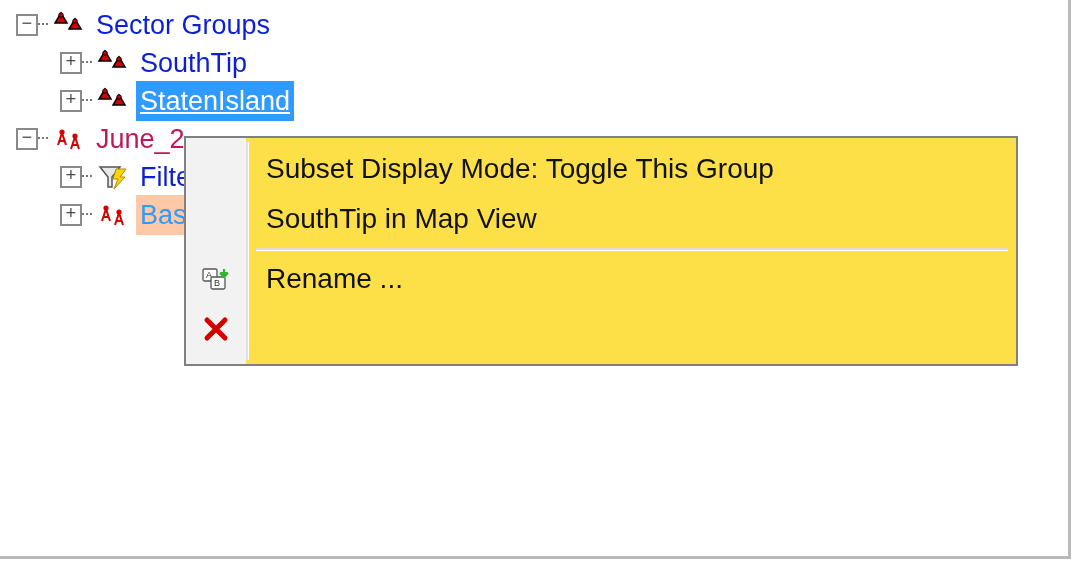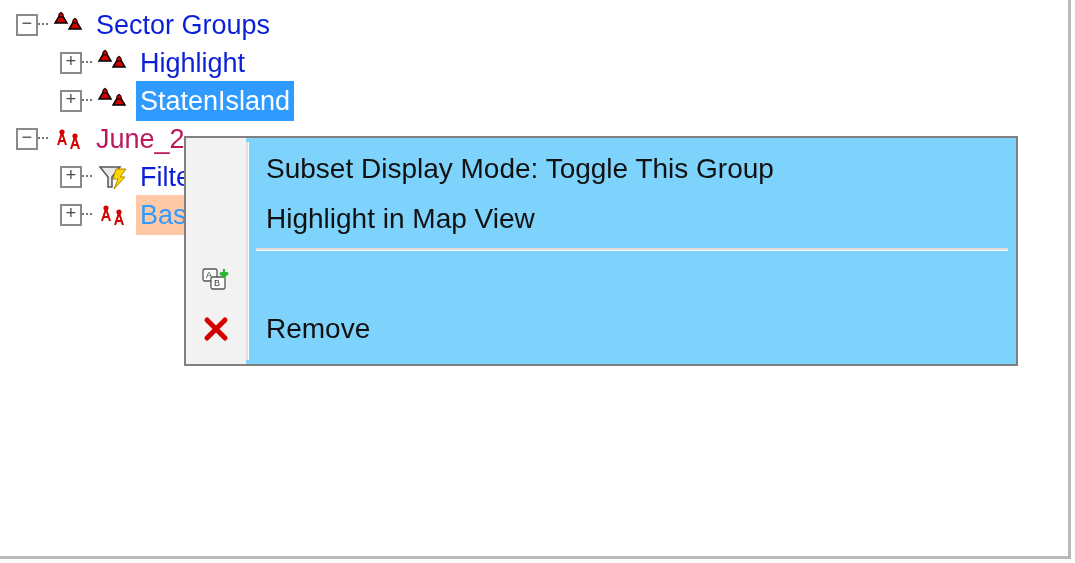--- a/index.html
+++ b/index.html
@@ -71,35 +71,36 @@
   }
   .label {
     padding: 0 4px;
   }
   .blue-text { color: #0b1fd6; }
   .magenta-text { color: #be185d; }
   .sel-blue {
     background: #2f9aff;
     color: #ffffff;
     padding: 1px 4px;
+    text-decoration: underline;
   }
   .sel-peach {
     background: #ffc8a6;
     color: #2f9aff;
     padding: 1px 4px;
   }
 
   
   .ctx {
     position: absolute;
     top: 136px;
     left: 184px;
     width: 830px;
     border: 2px solid #808080;
-    background: #7dd3fc;
+    background: #fde047;
     box-shadow: none;
     padding: 6px 0 10px 0;
     z-index: 10;
   }
   .ctx .iconcol {
     position: absolute;
     top: 0;
     left: 0;
     bottom: 0;
     width: 60px;
@@ -170,21 +171,21 @@
       <span class="expander">+</span>
       <span class="dots-h"></span>
       <span class="node-icon">
         <svg width="34" height="28" viewBox="0 0 34 28">
           <polygon points="8,2 14,12 2,12" fill="#d40000" stroke="#000" stroke-width="1.5"></polygon>
           <circle cx="8" cy="4" r="2.2" fill="#d40000" stroke="#000" stroke-width="1"></circle>
           <polygon points="22,8 28,18 16,18" fill="#d40000" stroke="#000" stroke-width="1.5"></polygon>
           <circle cx="22" cy="10" r="2.2" fill="#d40000" stroke="#000" stroke-width="1"></circle>
         </svg>
       </span>
-      <span class="label blue-text">Highlight</span>
+      <span class="label blue-text">SouthTip</span>
     </div>
 
     <div class="row">
       <span class="indent"></span>
       <span class="expander">+</span>
       <span class="dots-h"></span>
       <span class="node-icon">
         <svg width="34" height="28" viewBox="0 0 34 28">
           <polygon points="8,2 14,12 2,12" fill="#d40000" stroke="#000" stroke-width="1.5"></polygon>
           <circle cx="8" cy="4" r="2.2" fill="#d40000" stroke="#000" stroke-width="1"></circle>
@@ -251,44 +252,44 @@
     <div class="iconcol"></div>
     <div class="sepv"></div>
 
     <div class="ctx-item">
       <span class="ci-icon"></span>
       <span class="ci-label">Subset Display Mode: Toggle This Group</span>
     </div>
 
     <div class="ctx-item">
       <span class="ci-icon"></span>
-      <span class="ci-label">Highlight in Map View</span>
+      <span class="ci-label">SouthTip in Map View</span>
     </div>
 
 
     <div class="ctx-sep"></div>
 
 
     <div class="ctx-item">
       <span class="ci-icon">
         <svg width="30" height="28" viewBox="0 0 30 28">
           <rect x="2" y="4" width="14" height="12" rx="1.5" fill="#ffffff" stroke="#555" stroke-width="1.3"></rect>
           <text x="5" y="13" font-size="9" font-family="Arial" fill="#333">A</text>
           <rect x="10" y="12" width="14" height="12" rx="1.5" fill="#ffffff" stroke="#555" stroke-width="1.3"></rect>
           <text x="13" y="21" font-size="9" font-family="Arial" fill="#333">B</text>
           <path d="M23 4 L23 12 M19 8 L23 12 L27 8" fill="none" stroke="#2fb72f" stroke-width="2.2"></path>
           <polygon points="23,13 19,7 27,7" fill="#2fb72f"></polygon>
         </svg>
       </span>
+      <span class="ci-label">Rename ...</span>
     </div>
 
     <div class="ctx-item">
       <span class="ci-icon">
         <svg width="26" height="26" viewBox="0 0 26 26">
           <path d="M4 4 L22 22 M22 4 L4 22" stroke="#d40000" stroke-width="5" stroke-linecap="round"></path>
         </svg>
       </span>
-      <span class="ci-label">Remove</span>
     </div>
 
   </div>
 
 </div>
 
 </body></html>

